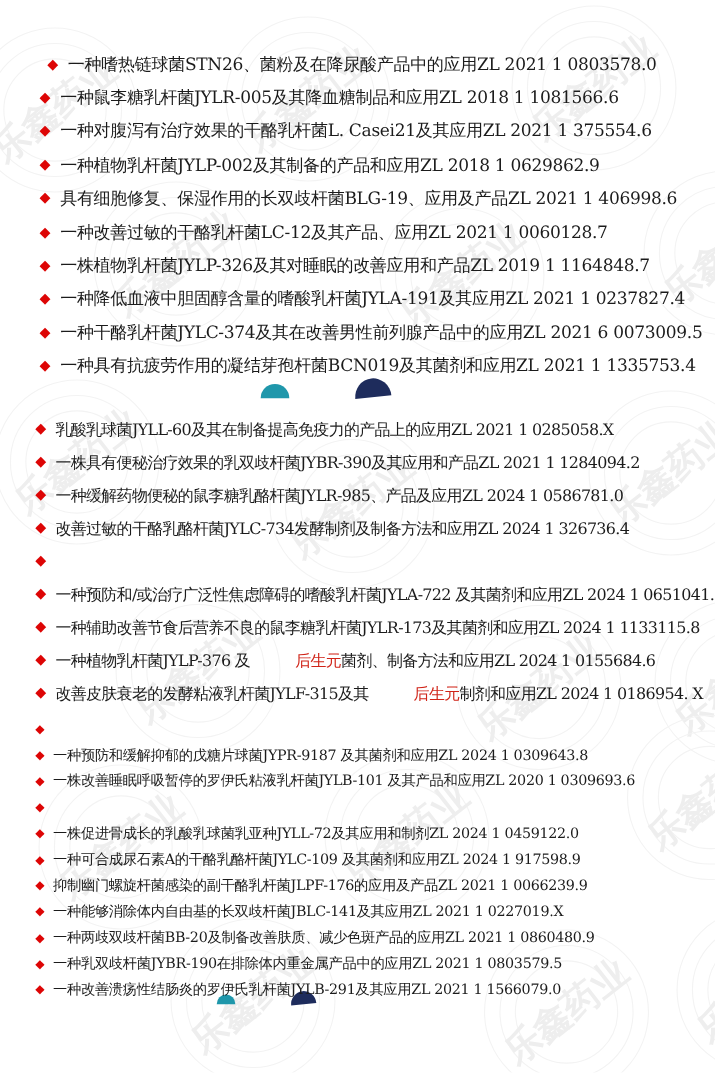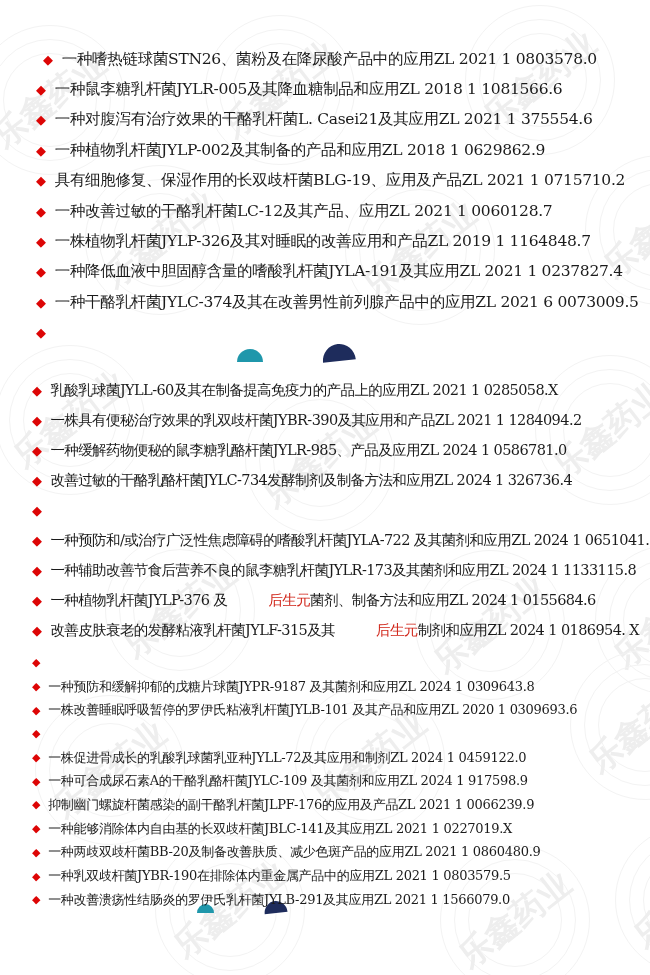--- a/index.html
+++ b/index.html
@@ -174,40 +174,41 @@
       <div class="item">
         <span class="diamond" style="color: rgb(221, 5, 5);">◆</span>
         <span class="txt"><span>一种对腹泻有治疗效果的干酪乳杆菌L. Casei21及其应用ZL 2021 1 375554.6</span></span>
       </div>
       <div class="item">
         <span class="diamond" style="color: rgb(221, 5, 5);">◆</span>
         <span class="txt"><span>一种植物乳杆菌JYLP-002及其制备的产品和应用ZL 2018 1 0629862.9</span></span>
       </div>
       <div class="item">
         <span class="diamond" style="color: rgb(221, 5, 5);">◆</span>
-        <span class="txt"><span>具有细胞修复、保湿作用的长双歧杆菌BLG-19、应用及产品ZL 2021 1 0715710.2</span></span>
+        <span class="txt"><span>具有细胞修复、保湿作用的长双歧杆菌BLG-19、应用及产品ZL 2021 1 406998.6</span></span>
       </div>
       <div class="item">
         <span class="diamond" style="color: rgb(221, 5, 5);">◆</span>
         <span class="txt"><span>一种改善过敏的干酪乳杆菌LC-12及其产品、应用ZL 2021 1 0060128.7</span></span>
       </div>
       <div class="item">
         <span class="diamond" style="color: rgb(221, 5, 5);">◆</span>
         <span class="txt"><span>一株植物乳杆菌JYLP-326及其对睡眠的改善应用和产品ZL 2019 1 1164848.7</span></span>
       </div>
       <div class="item">
         <span class="diamond" style="color: rgb(221, 5, 5);">◆</span>
         <span class="txt"><span>一种降低血液中胆固醇含量的嗜酸乳杆菌JYLA-191及其应用ZL 2021 1 0237827.4</span></span>
       </div>
       <div class="item">
         <span class="diamond" style="color: rgb(221, 5, 5);">◆</span>
         <span class="txt"><span>一种干酪乳杆菌JYLC-374及其在改善男性前列腺产品中的应用ZL 2021 6 0073009.5</span></span>
       </div>
       <div class="item">
         <span class="diamond" style="color: rgb(221, 5, 5);">◆</span>
+        <span class="txt"><span>一种具有抗疲劳作用的凝结芽孢杆菌BCN019及其菌剂和应用ZL 2021 1 1335753.4</span></span>
       </div>
     </div>
   <div class="group g2">
       <div class="item">
         <span class="diamond" style="color: rgb(221, 5, 5);">◆</span>
         <span class="txt"><span>乳酸乳球菌JYLL-60及其在制备提高免疫力的产品上的应用ZL 2021 1 0285058.X</span></span>
       </div>
       <div class="item">
         <span class="diamond" style="color: rgb(221, 5, 5);">◆</span>
         <span class="txt"><span>一株具有便秘治疗效果的乳双歧杆菌JYBR-390及其应用和产品ZL 2021 1 1284094.2</span></span>

